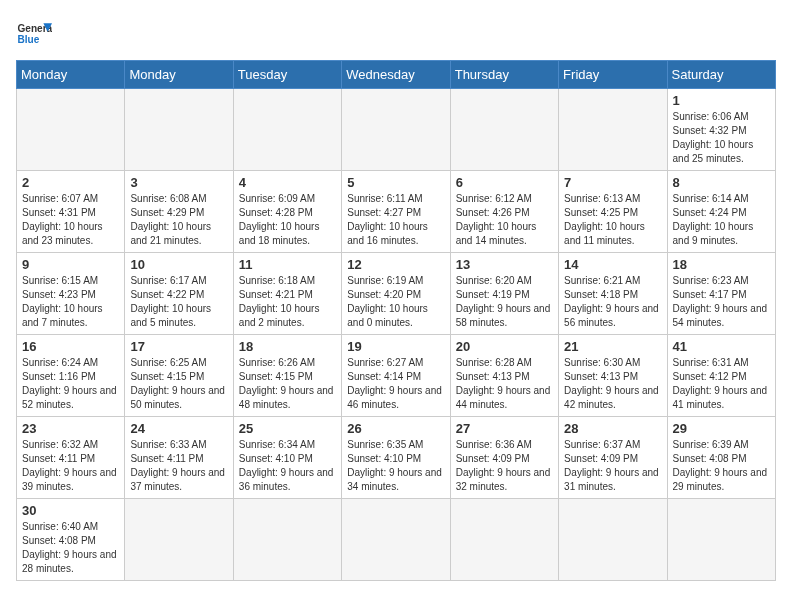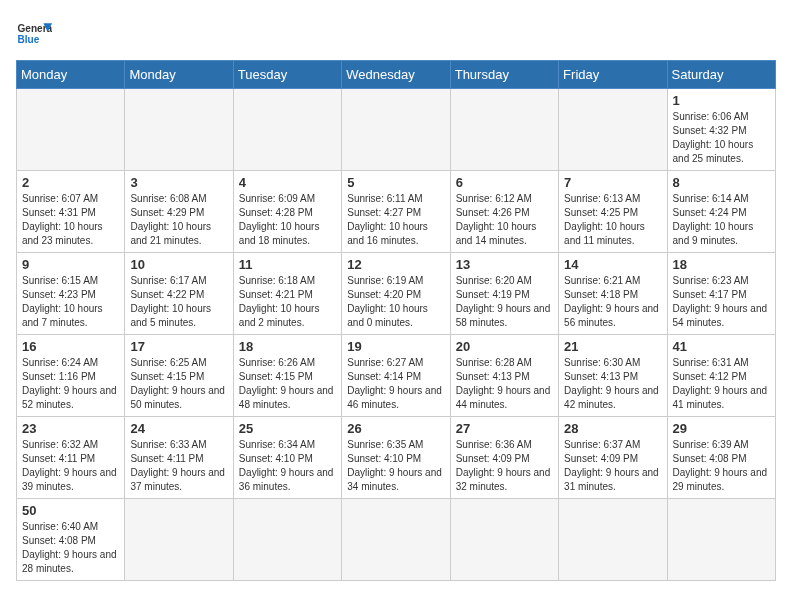--- a/index.html
+++ b/index.html
@@ -289,21 +289,21 @@
         </td>
         <td>
           <span class="day-number">29</span>
           <div class="day-info" style="white-space: pre-line;">Sunrise: 6:39 AM
 Sunset: 4:08 PM
 Daylight: 9 hours and 29 minutes.</div>
         </td>
       </tr>
       <tr>
         <td>
-          <span class="day-number">50</span>
+          <span class="day-number">30</span>
           <div class="day-info" style="white-space: pre-line;">Sunrise: 6:40 AM
 Sunset: 4:08 PM
 Daylight: 9 hours and 28 minutes.</div>
         </td>
         <td class="empty"></td>
         <td class="empty"></td>
         <td class="empty"></td>
         <td class="empty"></td>
         <td class="empty"></td>
         <td class="empty"></td>

